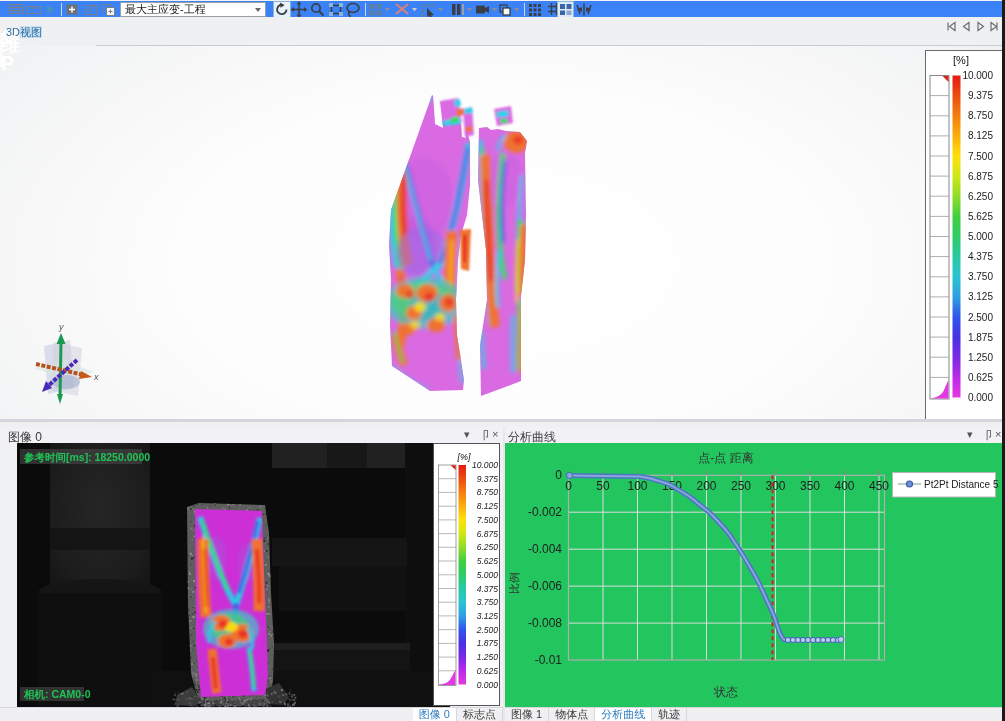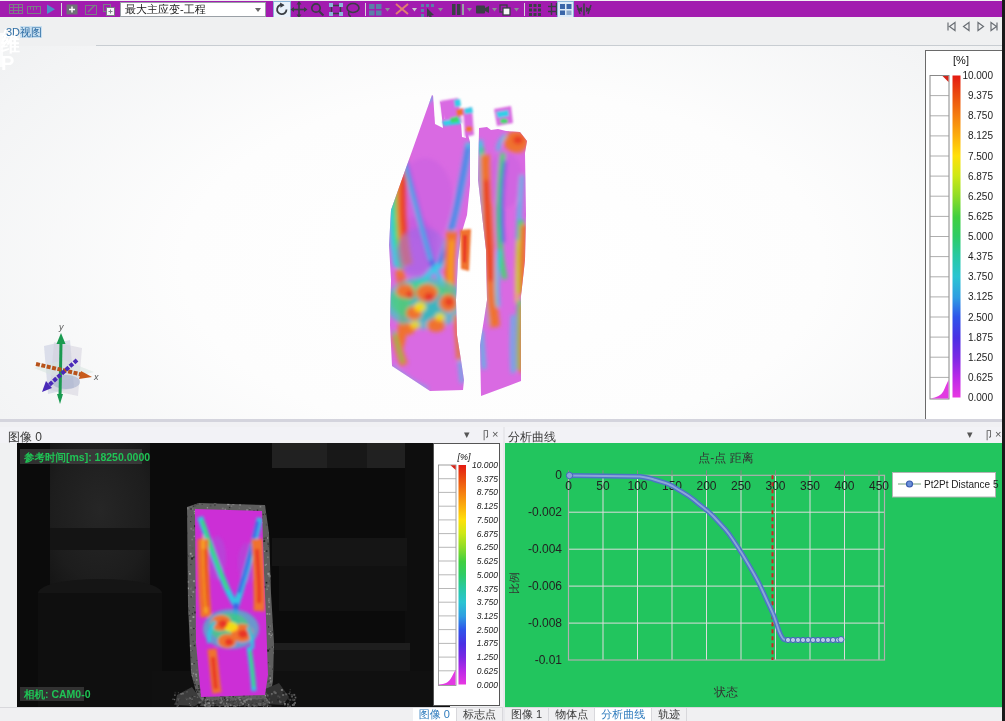--- a/index.html
+++ b/index.html
@@ -1,20 +1,20 @@
 <!DOCTYPE html>
 <html><head>
 <meta charset="utf-8">
 <style>
 * { margin:0; padding:0; box-sizing:border-box; }
 html,body { width:1005px; height:721px; overflow:hidden; font-family:"Liberation Sans", sans-serif; }
 body { position:relative; background:#f0f1f2; }
 .abs { position:absolute; }
 
-#toolbar { left:0; top:1px; width:1005px; height:17px; background:#a21caf; }
+#toolbar { left:0; top:1px; width:1005px; height:17px; background:#3b82f6; }
 #tabrow { left:0; top:17px; width:1005px; height:29px; background:#eff0f1; }
 #tablabel { left:6px; top:8px; color:#2e6da4; font-size:11px; }
 #paneline { left:96px; top:45px; width:909px; height:1px; background:#c8cdd2; position:absolute; }
 
 #viewport { left:0; top:46px; width:1005px; height:375px;
   background:radial-gradient(ellipse 800px 430px at 50% 58%, #ffffff 0%, #fdfdfd 40%, #f3f4f5 72%, #e9ebec 100%); }
 
 #split1 { left:0; top:419px; width:1005px; height:3px; background:#d4d4dd; }
 #split2 { left:0; top:422px; width:1005px; height:5px; background:#f0f0f3; }
 

